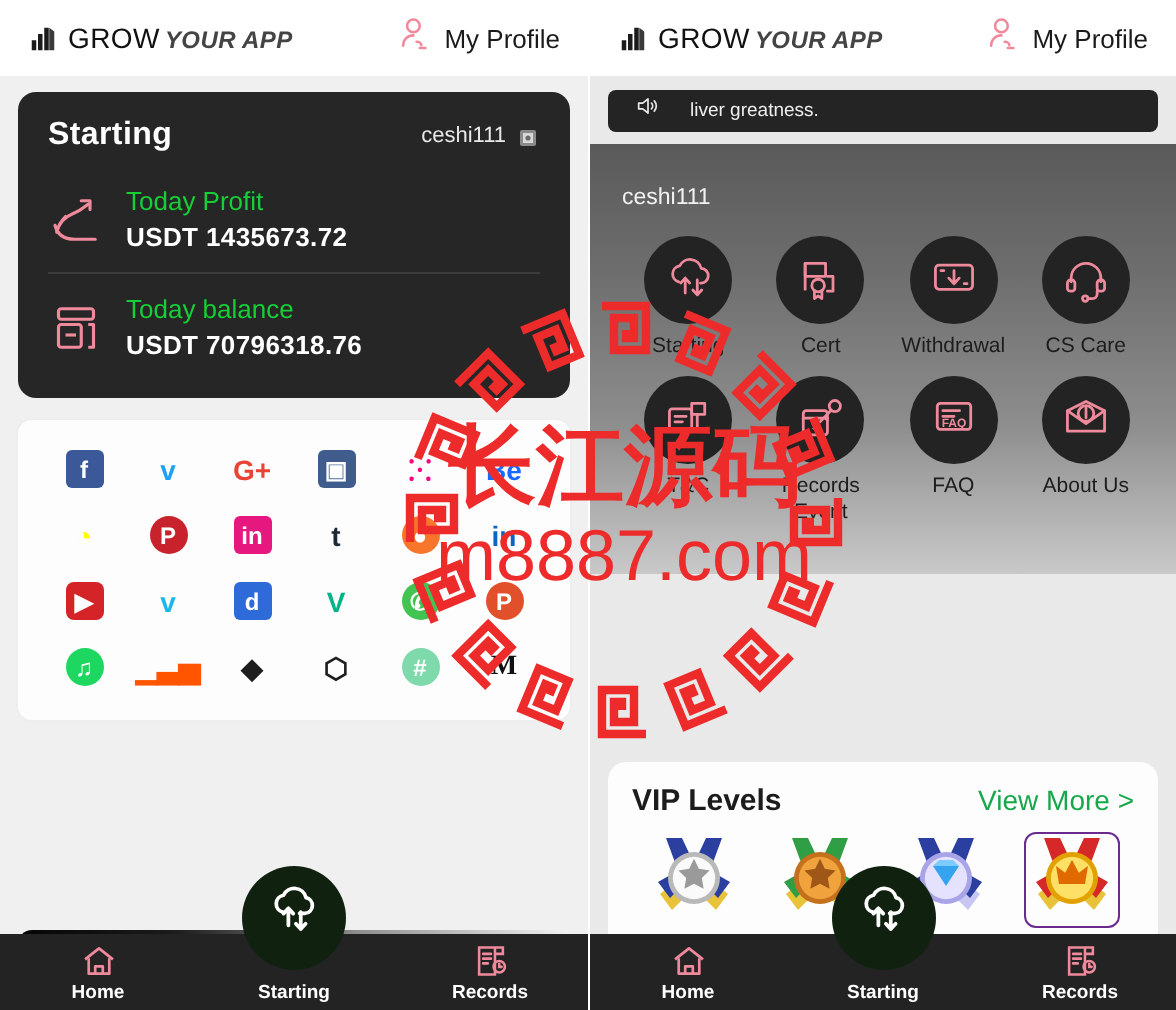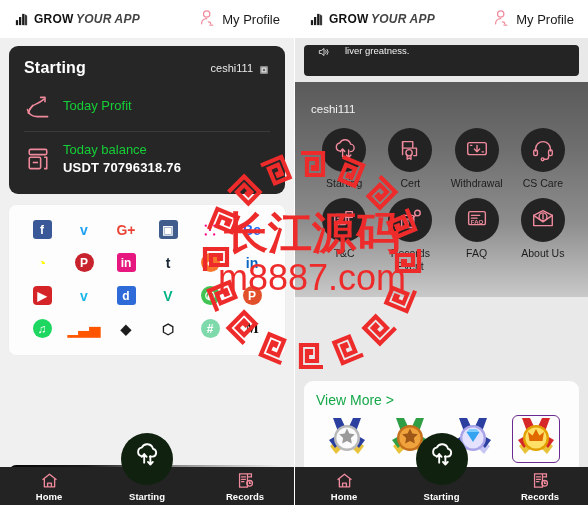--- a/index.html
+++ b/index.html
@@ -16,21 +16,21 @@
 
   
   .topbar {
     height: 38px; background: #ffffff;
     display: flex; align-items: center; justify-content: space-between;
     padding: 0 14px;
   }
   .brand { display: flex; align-items: center; gap: 5px; }
   .brand-mark { width: 15px; height: 15px; }
   .brand-text { font-size: 8.5px; letter-spacing: .2px; white-space: nowrap; }
-  .brand-grow { font-weight: bold; color: #111; font-size: 12px; text-align: right; }
+  .brand-grow { font-weight: normal; color: #111; font-size: 14px; text-align: right; }
   .brand-rest { font-style: italic; font-weight: bold; color: #444; font-size: 12px; }
   .profile { display: flex; align-items: center; gap: 5px; }
   .profile-label { font-size: 13px; color: #1a1a1a; }
 
   
   .page-left { position: relative; height: 467px; background: #f0f0f0; padding: 8px 9px 0 9px; }
 
   .stat-card {
     background: #262626; border-radius: 9px; padding: 13px 15px 13px 15px;
     color: #fff;
@@ -63,22 +63,22 @@
   }
   .vip-bar-label { color: #ffffff; font-size: 13px; font-weight: bold; letter-spacing: .2px; }
   .vip-start-btn {
     background: #e02020; color: #fff; border: none; border-radius: 5px;
     font-size: 13px; font-weight: bold; padding: 6px 18px; font-family: inherit; cursor: pointer;
   }
 
   
   .page-right { position: relative; height: 467px; background: #e9e9e9; overflow: hidden; }
   .notice-bar {
-    margin: 7px 9px 0 9px; height: 31px; background: #242424; border-radius: 4px;
-    display: flex; align-items: flex-start; gap: 14px; padding: 0 13px; overflow: hidden;
+    margin: 7px 9px 0 9px; height: 21px; background: #242424; border-radius: 4px;
+    display: flex; align-items: center; gap: 14px; padding: 0 13px; overflow: hidden;
   }
   .notice-text { color: #efefef; font-size: 9.5px; white-space: nowrap; }
 
   .hero {
     margin-top: 6px; height: 215px;
     background: linear-gradient(180deg,#5a5a5a 0%, #6e6e6e 30%, #8d8d8d 65%, #c9c9c9 100%);
     padding: 15px 12px 0 16px; position: relative;
   }
   .hero-welcome { color: #ffffff; font-size: 18px; font-weight: bold; letter-spacing: .3px; }
   .hero-user { color: #f2f2f2; font-size: 11.5px; margin-top: 6px; }
@@ -184,20 +184,21 @@
           <span class="stat-icon">
             <svg viewBox="0 0 32 32" width="28" height="28" fill="none" stroke="#ef8a9c" stroke-width="1.8" stroke-linecap="round" stroke-linejoin="round">
               <path d="M5 22 q3-7 8-9 t10-6"></path>
               <path d="M19 5 h5 v5"></path>
               <path d="M4 19 q2 8 11 8 h12"></path>
               <path d="M10 14 q-4 4-5 9"></path>
             </svg>
           </span>
           <span class="stat-text">
             <div class="stat-label">Today Profit</div>
+            <div class="stat-value">USDT 1435673.72</div>
           </span>
         </div>
 
         <div class="stat-row">
           <span class="stat-icon">
             <svg viewBox="0 0 32 32" width="28" height="28" fill="none" stroke="#ef8a9c" stroke-width="1.8" stroke-linejoin="round">
               <rect x="6" y="5" width="20" height="6" rx="1.5"></rect>
               <rect x="6" y="14" width="13" height="13" rx="1.5"></rect>
               <path d="M23 14 h3 v13 h-3"></path>
               <path d="M10 20 h6"></path>
@@ -464,20 +465,21 @@
                   <path d="M14 9.2v3.6M14 7.6v.9"></path>
                 </svg>
               </span>
               <span class="tile-label">About Us</span>
             </div>
           </div>
       </div>
 
       <div class="vip-panel">
         <div class="vip-panel-head">
+          <span class="vip-panel-title">VIP Levels</span>
           <span class="vip-view-more">View More &gt;</span>
         </div>
         <div class="medal-row" id="medalRow">
             <div class="medal-cell">
               <svg viewBox="0 0 40 46" width="42" height="46">
                 <path d="M6 2 l8 0 l7 15 l-8 4z" fill="#2a3fa0"></path>
                 <path d="M34 2 l-8 0 l-7 15 l8 4z" fill="#2a3fa0"></path>
                 <path d="M3 30 l6 -5 l6 7 l-6 6z" fill="#e8c33a"></path>
                 <path d="M37 30 l-6 -5 l-6 7 l6 6z" fill="#e8c33a"></path>
                 <path d="M2 24 l7 -4 l5 6 l-6 6z" fill="#2a3fa0"></path>

